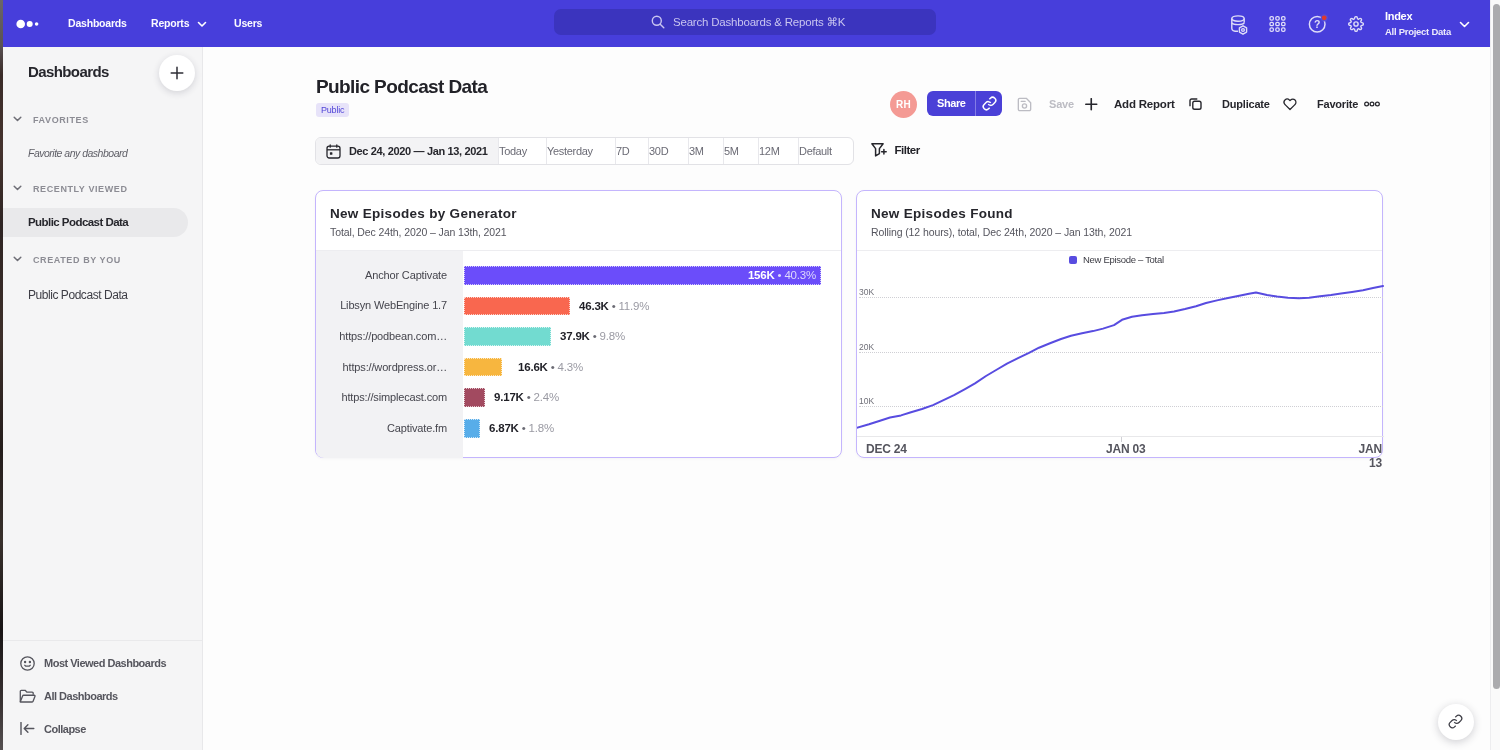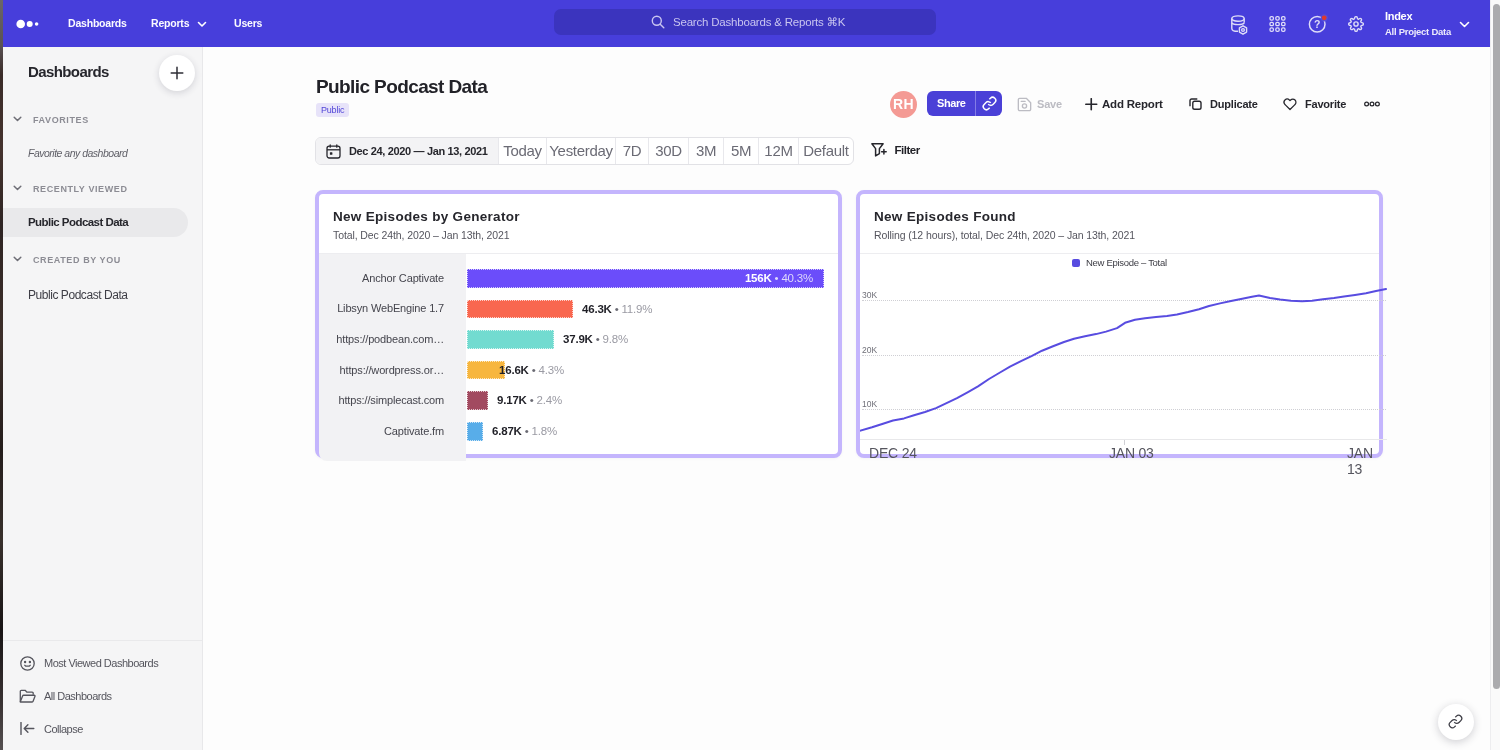--- a/index.html
+++ b/index.html
@@ -25,44 +25,44 @@
   #sidebar { left:3px; top:47px; width:200px; height:703px; background:#f5f5f6; border-right:1px solid #e8e8ea; }
   #sb-title { position:absolute; left:25px; top:16px; font-size:15px; font-weight:700; color:#26262c; letter-spacing:-0.6px;}
   #sb-plus { position:absolute; left:156px; top:8px; width:36px; height:36px; border-radius:50%; background:#fff;
     box-shadow:0 2px 7px rgba(40,40,60,.16); }
   .sb-sec { position:absolute; left:30px; font-size:9px; font-weight:700; color:#8c8c94; letter-spacing:0.6px; }
   .sb-chev { position:absolute; left:10px; }
   #sb-fav { position:absolute; left:25px; top:100px; font-style:italic; font-size:10.5px; letter-spacing:-0.5px; color:#5f5f67; }
   #sb-sel { position:absolute; left:0; top:161px; width:185px; height:29px; background:#e9e9eb; border-radius:0 15px 15px 0; }
   #sb-sel span { position:absolute; left:25px; top:8px; font-size:11.5px; font-weight:700; letter-spacing:-0.55px; color:#26262c; }
   #sb-item2 { position:absolute; left:25px; top:241px; font-size:12px; letter-spacing:-0.45px; color:#3e3e46; }
-  .sb-bot { position:absolute; left:41px; font-size:11px; font-weight:400; letter-spacing:-0.5px; color:#55555d; }
+  .sb-bot { position:absolute; left:41px; font-size:11px; font-weight:700; letter-spacing:-0.5px; color:#55555d; }
 
   #h1 { position:absolute; left:316px; top:76px; font-size:19px; font-weight:700; color:#222228; letter-spacing:-0.6px; }
   #badge { position:absolute; left:316px; top:103px; height:14px; line-height:14px; background:#e7e3f9; color:#5246d8;
     font-size:9px; letter-spacing:-0.2px; border-radius:3px; padding:0 5px; }
 
   
   #datebar { position:absolute; left:315px; top:137px; height:28px; border:1px solid #e2e2e6; border-radius:6px; background:#fff; display:flex; }
-  .dseg { height:26px; line-height:26px; font-size:15px; letter-spacing:-0.3px; color:#6b6b75; text-align:center; border-right:1px solid #e8e8ec; }
+  .dseg { height:26px; line-height:26px; font-size:11px; letter-spacing:-0.3px; color:#6b6b75; text-align:left; border-right:1px solid #e8e8ec; }
   .dseg:last-child { border-right:none; }
   #dseg0 { background:#f3f3f5; color:#26262c; font-weight:700; font-size:11px; letter-spacing:-0.35px; text-align:left; padding-left:33px; border-radius:5px 0 0 5px; position:relative; }
   #filter { position:absolute; left:894.5px; top:143.5px; font-size:11.5px; font-weight:700; color:#222228; letter-spacing:-0.5px; }
 
   
   #avatar { position:absolute; left:890px; top:91px; width:27px; height:27px; border-radius:50%; background:#f49a94;
-    color:#fff; font-size:14px; font-weight:700; text-align:center; line-height:27px; letter-spacing:.3px;}
+    color:#fff; font-size:10px; font-weight:700; text-align:center; line-height:27px; letter-spacing:.3px;}
   #sharebtn { position:absolute; left:927px; top:91px; width:75px; height:25px; background:#4a40d7; border-radius:6px; }
   #sharebtn .stext { position:absolute; left:10px; top:6px; color:#fff; font-size:11px; font-weight:700; letter-spacing:-0.4px; }
   #sharebtn .sdiv { position:absolute; left:48px; top:0; width:1px; height:25px; background:#837ce6; }
-  .actitem { position:absolute; top:97.5px; font-size:11.5px; font-weight:700; letter-spacing:-0.2px; color:#26262c; }
+  .actitem { position:absolute; top:97.5px; font-size:11.5px; font-weight:700; letter-spacing:-0.2px; color:#26262c;margin-left:12px; }
   .actgray { color:#bcbcc3; }
 
   
-  .card { position:absolute; background:#fff; border:4px solid #c4b5fd; border-radius:8px; box-shadow:0 1px 3px rgba(30,30,50,.04); }
+  .card { position:absolute; background:#fff; border:1px solid #c4b5fd; border-radius:8px; box-shadow:0 1px 3px rgba(30,30,50,.04); }
   #card1 { left:315px; top:190px; width:527px; height:268px; }
   #card2 { left:856px; top:190px; width:527px; height:268px; }
   .ctitle { position:absolute; left:14px; top:14.5px; font-size:13.5px; font-weight:700; color:#26262c; letter-spacing:0.3px; }
   .csub { position:absolute; left:14px; top:35px; font-size:10.5px; letter-spacing:-0.1px; color:#55555e; }
   .cdiv { position:absolute; left:0; top:59px; width:100%; height:1px; background:#ededf0; }
 
   
   #labelcol { position:absolute; left:0; top:60px; width:147px; height:207px; background:#f2f2f4; border-radius:0 0 0 8px; }
   .blabel { position:absolute; right:394px; font-size:11px; letter-spacing:-0.15px; color:#45454d; white-space:nowrap; }
   .bar { position:absolute; left:148px; height:18.5px; border:1px dotted rgba(255,255,255,.7); }
@@ -71,21 +71,21 @@
   .bdot { font-weight:400; color:#6a6a73; }
   #bv0 { color:#fff; }
   #bv0 .bpct { color:#ded9fb;text-align:right; }
   #bv0 .bdot { color:#ded9fb; }
 
   
   #legend { position:absolute; left:226px; top:62.5px; font-size:9.5px; letter-spacing:-0.3px; color:#3c3c44; }
   #legsq { position:absolute; left:212px; top:65px; width:7.5px; height:7.5px; background:#584ce0; border-radius:2px; }
   .gl { position:absolute; left:2px; width:524px; border-top:1px dotted #cfcfd4; }
   .gly { position:absolute; left:2px; font-size:8.5px; color:#6f6f78; }
-  .glx { position:absolute; font-size:14px; font-weight:400; color:#55555e; letter-spacing:-0.2px; }
+  .glx { position:absolute; font-size:12px; font-weight:700; color:#55555e; letter-spacing:-0.2px;text-align:right; }
 
   #fab { position:absolute; left:1437.5px; top:703.5px; width:36px; height:36px; border-radius:50%; background:#fff;
     box-shadow:0 2px 8px rgba(40,40,60,.22); }
 </style>
 </head>
 <body>
 <div class="abs" id="edge"></div>
 <div class="abs" id="scrolltrack"></div>
 <div class="abs" id="scrollthumb"></div>
 
@@ -266,21 +266,21 @@
   <div class="bar" style="top:75px;width:357px;background:#6b4dfa"></div>
   <div class="bar" style="top:105.6px;width:106px;background:#f9674f"></div>
   <div class="bar" style="top:136.2px;width:87px;background:#72dbd0"></div>
   <div class="bar" style="top:166.8px;width:38px;background:#f7b63f"></div>
   <div class="bar" style="top:197.4px;width:21px;background:#a24a60"></div>
   <div class="bar" style="top:228px;width:16px;background:#58ade9"></div>
 
   <div class="bval" id="bv0" style="top:77.9px;right:25px">156K <span class="bdot">•</span> <span class="bpct">40.3%</span></div>
   <div class="bval" style="top:108.5px;left:263px">46.3K <span class="bdot">•</span> <span class="bpct">11.9%</span></div>
   <div class="bval" style="top:139.1px;left:244px">37.9K <span class="bdot">•</span> <span class="bpct">9.8%</span></div>
-  <div class="bval" style="top:169.7px;left:180px">16.6K <span class="bdot">•</span> <span class="bpct">4.3%</span></div>
+  <div class="bval" style="top:169.7px;left:202px">16.6K <span class="bdot">•</span> <span class="bpct">4.3%</span></div>
   <div class="bval" style="top:200.3px;left:178px">9.17K <span class="bdot">•</span> <span class="bpct">2.4%</span></div>
   <div class="bval" style="top:230.9px;left:173px">6.87K <span class="bdot">•</span> <span class="bpct">1.8%</span></div>
 </div>
 
 <div class="card" id="card2">
   <div class="ctitle">New Episodes Found</div>
   <div class="csub">Rolling (12 hours), total, Dec 24th, 2020 – Jan 13th, 2021</div>
   <div class="cdiv"></div>
   <div id="legsq"></div>
   <div id="legend">New Episode – Total</div>

